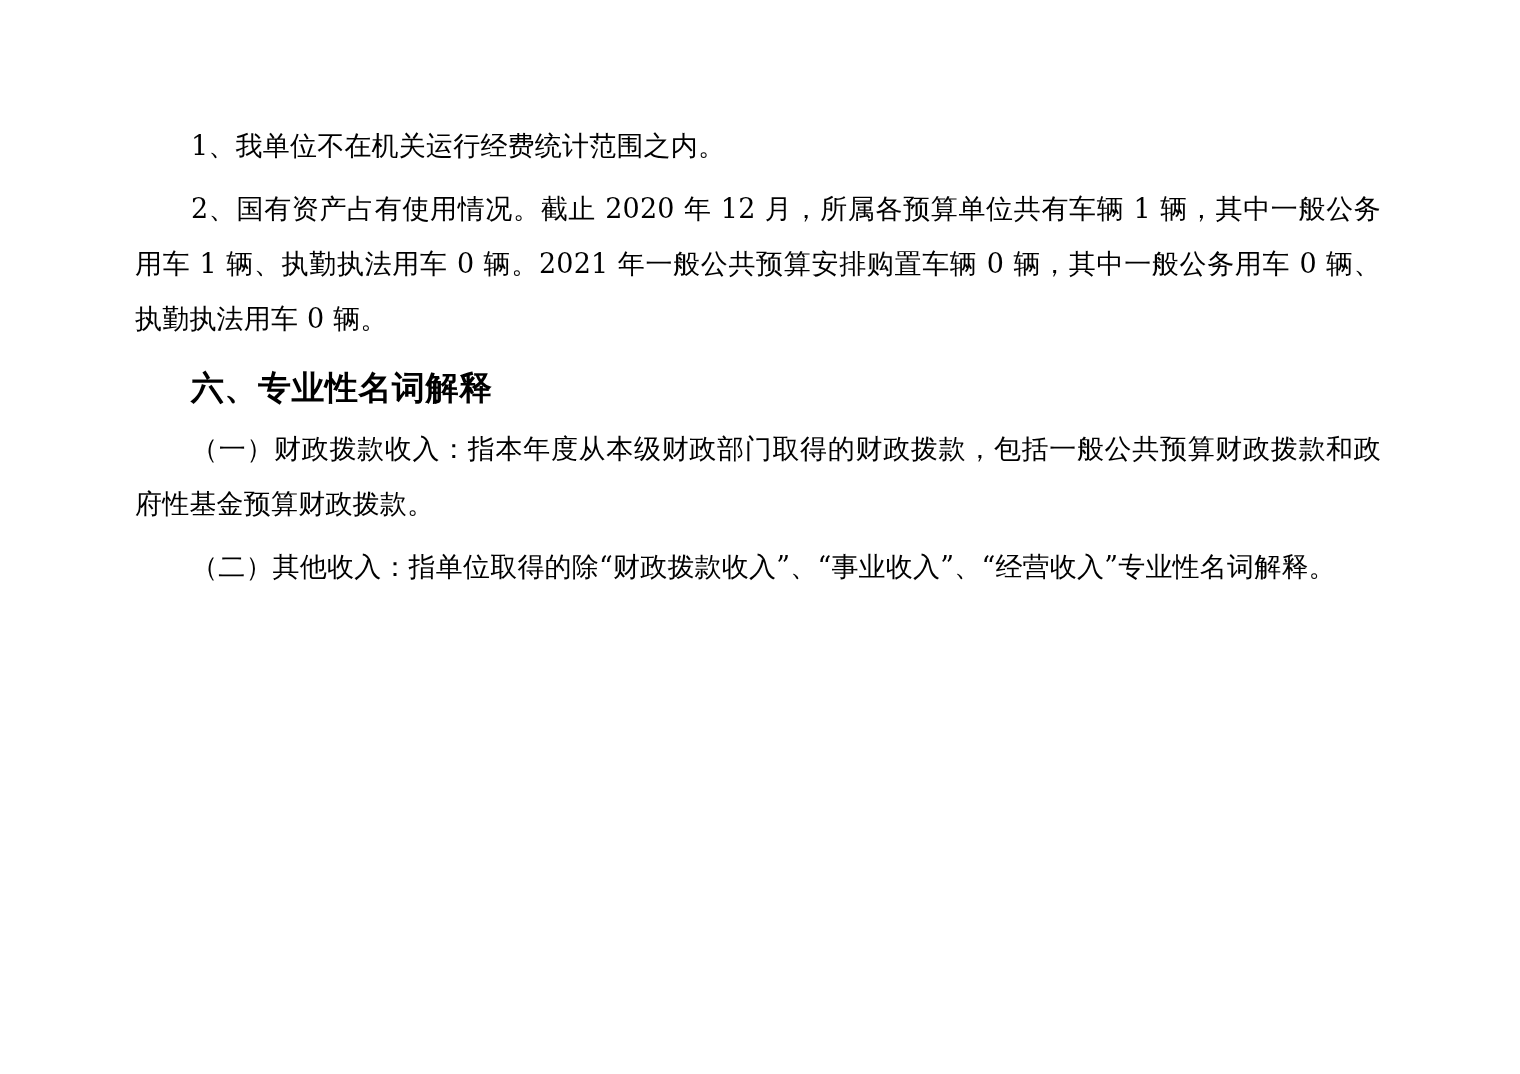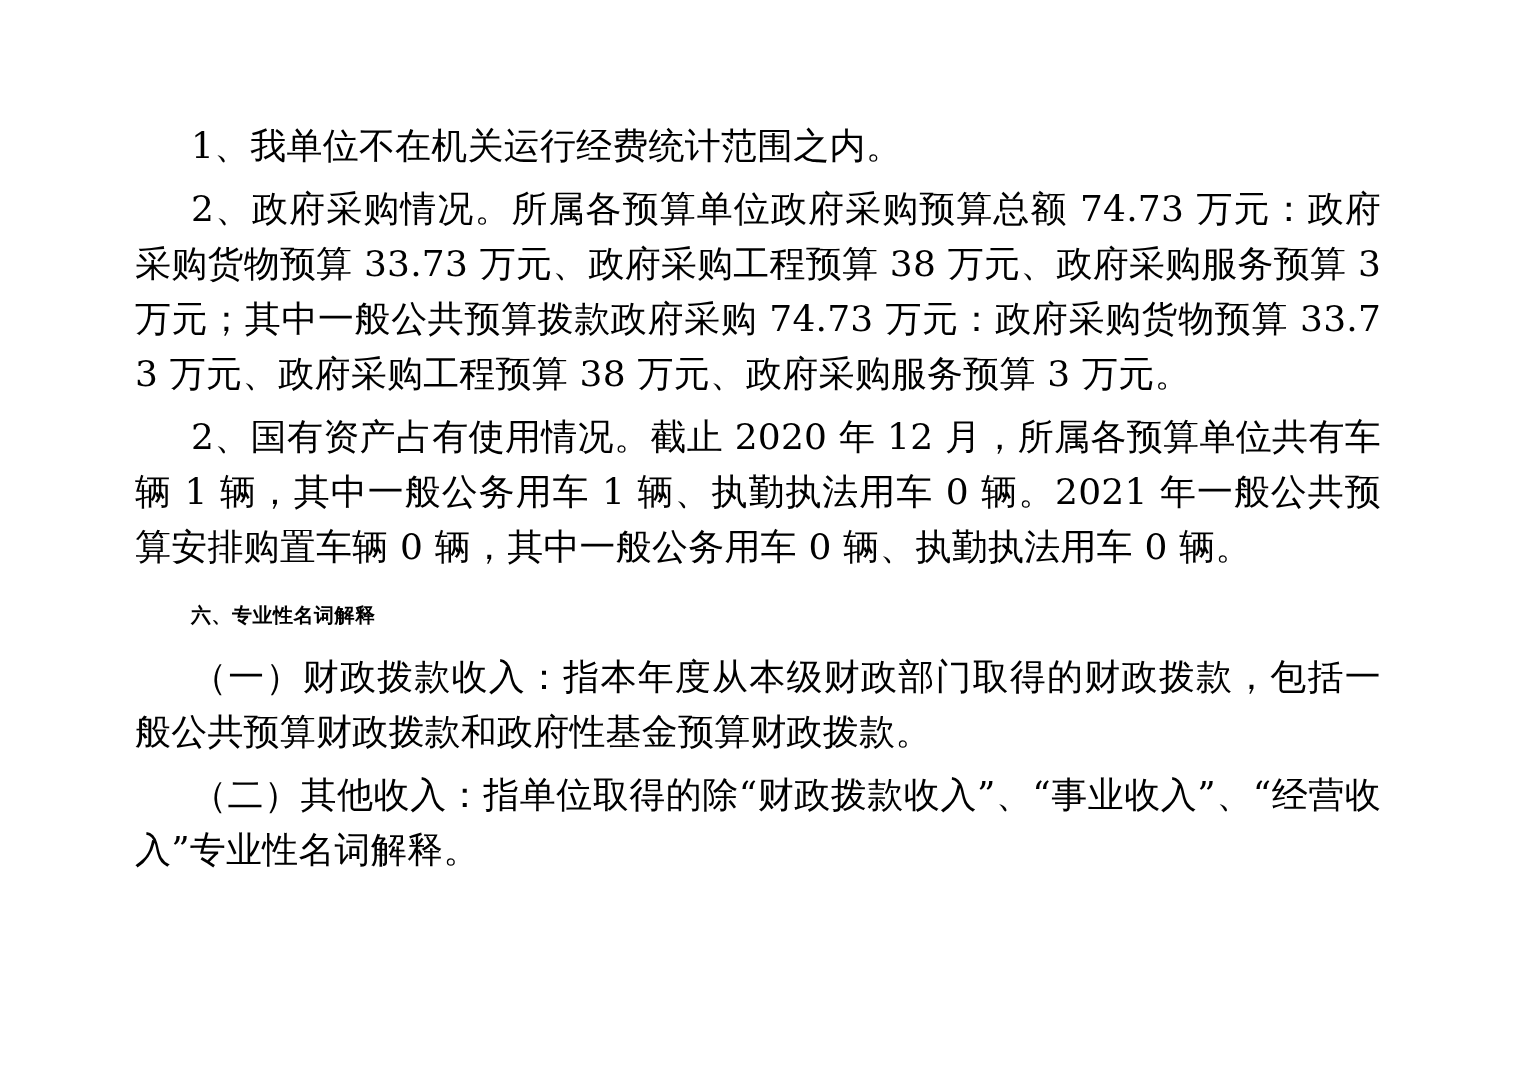--- a/index.html
+++ b/index.html
@@ -19,46 +19,45 @@
     width: 1520px;
     height: 1074px;
     box-sizing: border-box;
     padding: 118px 128px 0 135px;
   }
   .doc-body {
     width: 1258px;
   }
   p.para {
     margin: 0 12px 8px 0;
-    font-size: 36px;
+    font-size: 27px;
     line-height: 55px;
     text-align: justify;
     text-justify: inter-ideograph;
     letter-spacing: 0.2px;
     text-indent: 56px;
     word-break: break-all;
   }
   h2.section-heading {
     margin: 14px 0 6px 0;
-    font-size: 20px;
+    font-size: 33px;
     line-height: 55px;
     font-weight: bold;
     text-indent: 56px;
     letter-spacing: 0.5px;
   }
 </style>
 </head>
 <body>
 
 <div class="page">
   <div class="doc-body">
 
     <p class="para">1、我单位不在机关运行经费统计范围之内。</p>
 
-    <p class="para">2、政府采购情况。所属各预算单位政府采购预算总额 74.73 万元：政府采购货物预算 33.73 万元、政府采购工程预算 38 万元、政府采购服务预算 3 万元；其中一般公共预算拨款政府采购 74.73 万元：政府采购货物预算 33.73 万元、政府采购工程预算 38 万元、政府采购服务预算 3 万元。</p>
 
 
     <p class="para">2、国有资产占有使用情况。截止 2020 年 12 月，所属各预算单位共有车辆 1 辆，其中一般公务用车 1 辆、执勤执法用车 0 辆。2021 年一般公共预算安排购置车辆 0 辆，其中一般公务用车 0 辆、执勤执法用车 0 辆。</p>
 
     <h2 class="section-heading">六、专业性名词解释</h2>
 
     <p class="para">（一）财政拨款收入：指本年度从本级财政部门取得的财政拨款，包括一般公共预算财政拨款和政府性基金预算财政拨款。</p>
 
     <p class="para">（二）其他收入：指单位取得的除“财政拨款收入”、“事业收入”、“经营收入”专业性名词解释。</p>
 

